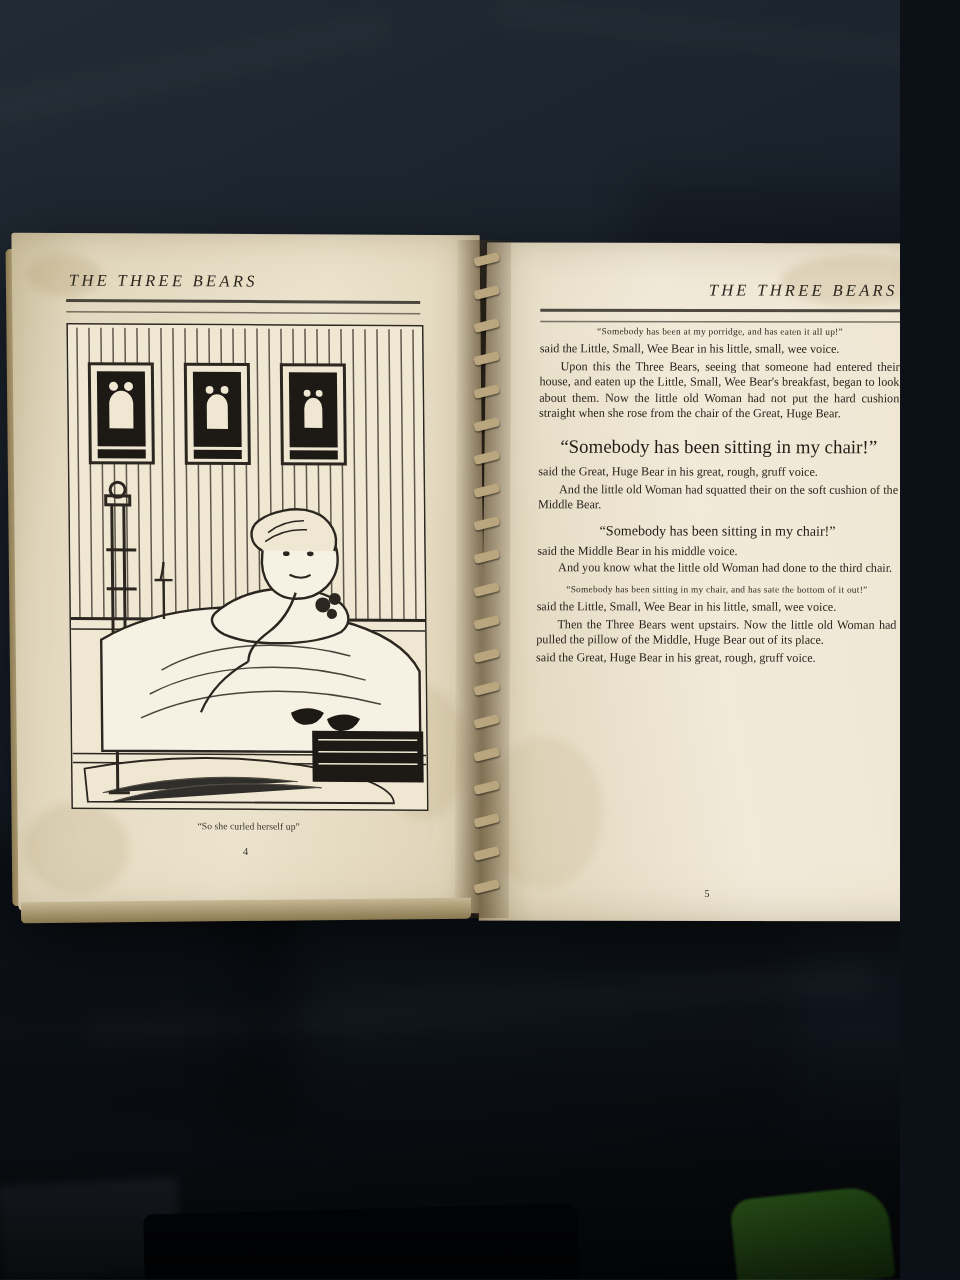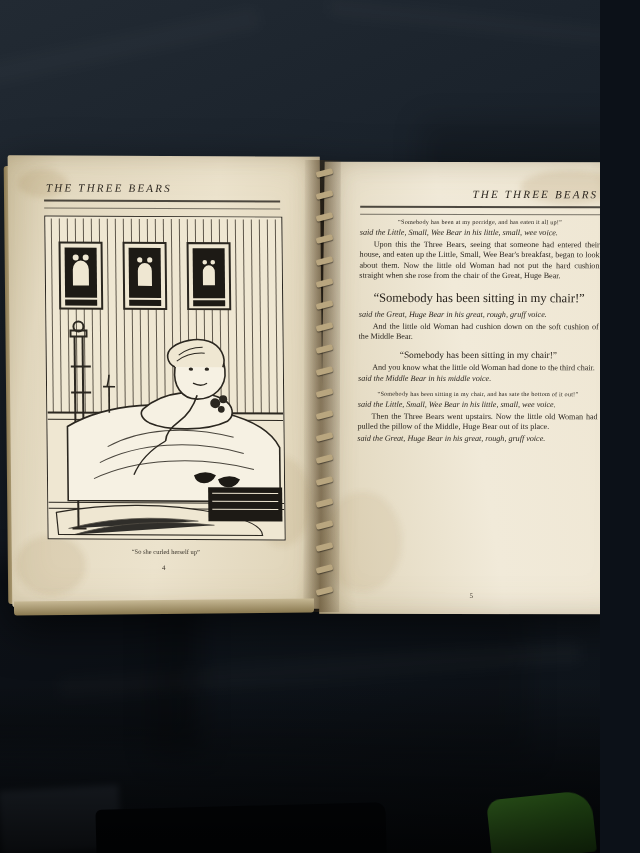--- a/index.html
+++ b/index.html
@@ -206,21 +206,21 @@
     width: 240px;
     color: #241f19;
   }
   .para {
     font-size: 8.1px;
     line-height: 10.6px;
     text-align: justify;
     margin: 0 0 1px 0;
     text-indent: 14px;
   }
-  .para.noindent { text-indent: 0; font-style: italic; }
+  .para.noindent { text-indent: 0; }
   .quote-small {
     font-size: 6.2px;
     text-align: center;
     margin: 0 0 3px 0;
     letter-spacing: 0.2px;
   }
   .quote-big {
     font-size: 12.6px;
     text-align: center;
     margin: 9px 0 4px 0;
@@ -418,24 +418,24 @@
       <div class="rule" style="left:36px; top:44px; width:240px;"></div>
       <div class="header-title" style="right:38px; top:26px;">THE THREE BEARS</div>
       <div class="rule" style="left:36px; top:52px; width:240px; height:1px; opacity:.6;"></div>
 
       <div id="text-col">
         <p class="quote-small">“Somebody has been at my porridge, and has eaten it all up!”</p>
         <p class="para noindent">said the Little, Small, Wee Bear in his little, small, wee voice.</p>
         <p class="para">Upon this the Three Bears, seeing that someone had entered their house, and eaten up the Little, Small, Wee Bear's breakfast, began to look about them. Now the little old Woman had not put the hard cushion straight when she rose from the chair of the Great, Huge Bear.</p>
         <p class="quote-big">“Somebody has been sitting in my chair!”</p>
         <p class="para noindent">said the Great, Huge Bear in his great, rough, gruff voice.</p>
-        <p class="para">And the little old Woman had cushion down on the soft cushion of the Middle Bear.</p>
+        <p class="para">And the little old Woman had squatted their on the soft cushion of the Middle Bear.</p>
         <p class="quote-med">“Somebody has been sitting in my chair!”</p>
+        <p class="para noindent">said the Middle Bear in his middle voice.</p>
         <p class="para">And you know what the little old Woman had done to the third chair.</p>
-        <p class="para noindent">said the Middle Bear in his middle voice.</p>
         <div class="spacer"></div>
         <p class="quote-small">“Somebody has been sitting in my chair, and has sate the bottom of it out!”</p>
         <p class="para noindent">said the Little, Small, Wee Bear in his little, small, wee voice.</p>
         <p class="para">Then the Three Bears went upstairs. Now the little old Woman had pulled the pillow of the Middle, Huge Bear out of its place.</p>
         <p class="para noindent">said the Great, Huge Bear in his great, rough, gruff voice.</p>
       </div>
 
       <div class="page-num" style="left:150px; top:430px;">5</div>
     </div>
 

